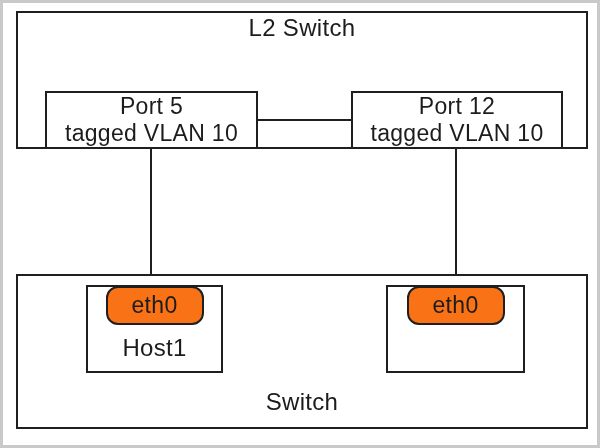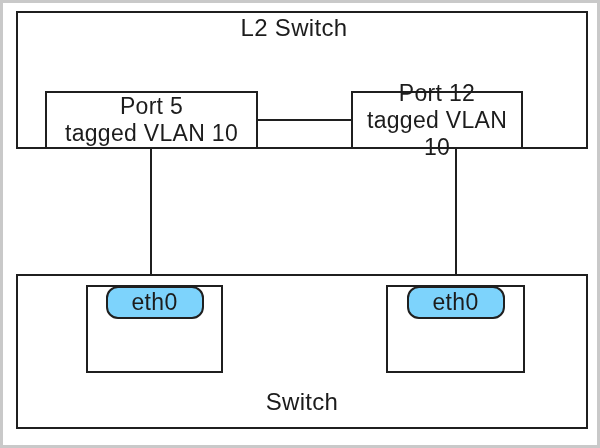--- a/index.html
+++ b/index.html
@@ -27,30 +27,30 @@
   .diagram-label {
     position: absolute;
     text-align: center;
     font-size: 24px;
     letter-spacing: 0.3px;
     white-space: nowrap;
     color: var(--text-color, #1c1c1c);
   }
   
   .switch-box { left: 13px; top: 8px; width: 572px; height: 138px; }
-  .switch-title { left: 5px; top: 11px; width: 572px; }
+  .switch-title { left: 13px; top: 11px; width: 572px; }
   .port-box {
     top: 88px; height: 58px;
     display: flex; flex-direction: column;
     align-items: center; justify-content: center;
     font-size: 23px; line-height: 27px; letter-spacing: 0.3px;
     text-align: center;
   }
   .port5-box  { left: 42px;  width: 213px; }
-  .port12-box { left: 348px; width: 172px; }
+  .port12-box { left: 348px; width: 212px; }
   
   .hline {
     position: absolute;
     height: 2px;
     background: var(--line-color, #1f1f1f);
   }
   .vline {
     position: absolute;
     width: 2px;
     background: var(--line-color, #1f1f1f);
@@ -64,24 +64,24 @@
   .host-box {
     top: 282px; height: 88px;
     display: flex; flex-direction: column;
     align-items: center;
   }
   .host1-box { left: 83px;  width: 137px; }
   .host2-box { left: 383px; width: 139px; }
   .eth-box {
     box-sizing: border-box;
     margin-top: -1px;
-    width: 98px; height: 33px;
+    width: 98px; height: 39px;
     border: 2px solid var(--line-color, #1f1f1f);
     border-radius: 12px;
-    background: #7dd3fc;
+    background: #f97316;
     display: flex; align-items: center; justify-content: center;
     font-size: 23px; letter-spacing: 0.3px;
   }
   .host-name {
     flex: 1;
     display: flex; align-items: center; justify-content: center;
     font-size: 24px; letter-spacing: 0.3px;
   }
 </style>
 </head>
@@ -105,19 +105,20 @@
   </div>
 
   <div class="vline link-line-1"></div>
   <div class="vline link-line-2"></div>
 
   <div class="box cluster-box"></div>
   <div class="diagram-label cluster-title">Switch</div>
 
   <div class="box host-box host1-box">
     <div class="eth-box">eth0</div>
+    <div class="host-name">Host1</div>
   </div>
 
   <div class="box host-box host2-box">
     <div class="eth-box">eth0</div>
   </div>
 
 </div>
 
 </body></html>

